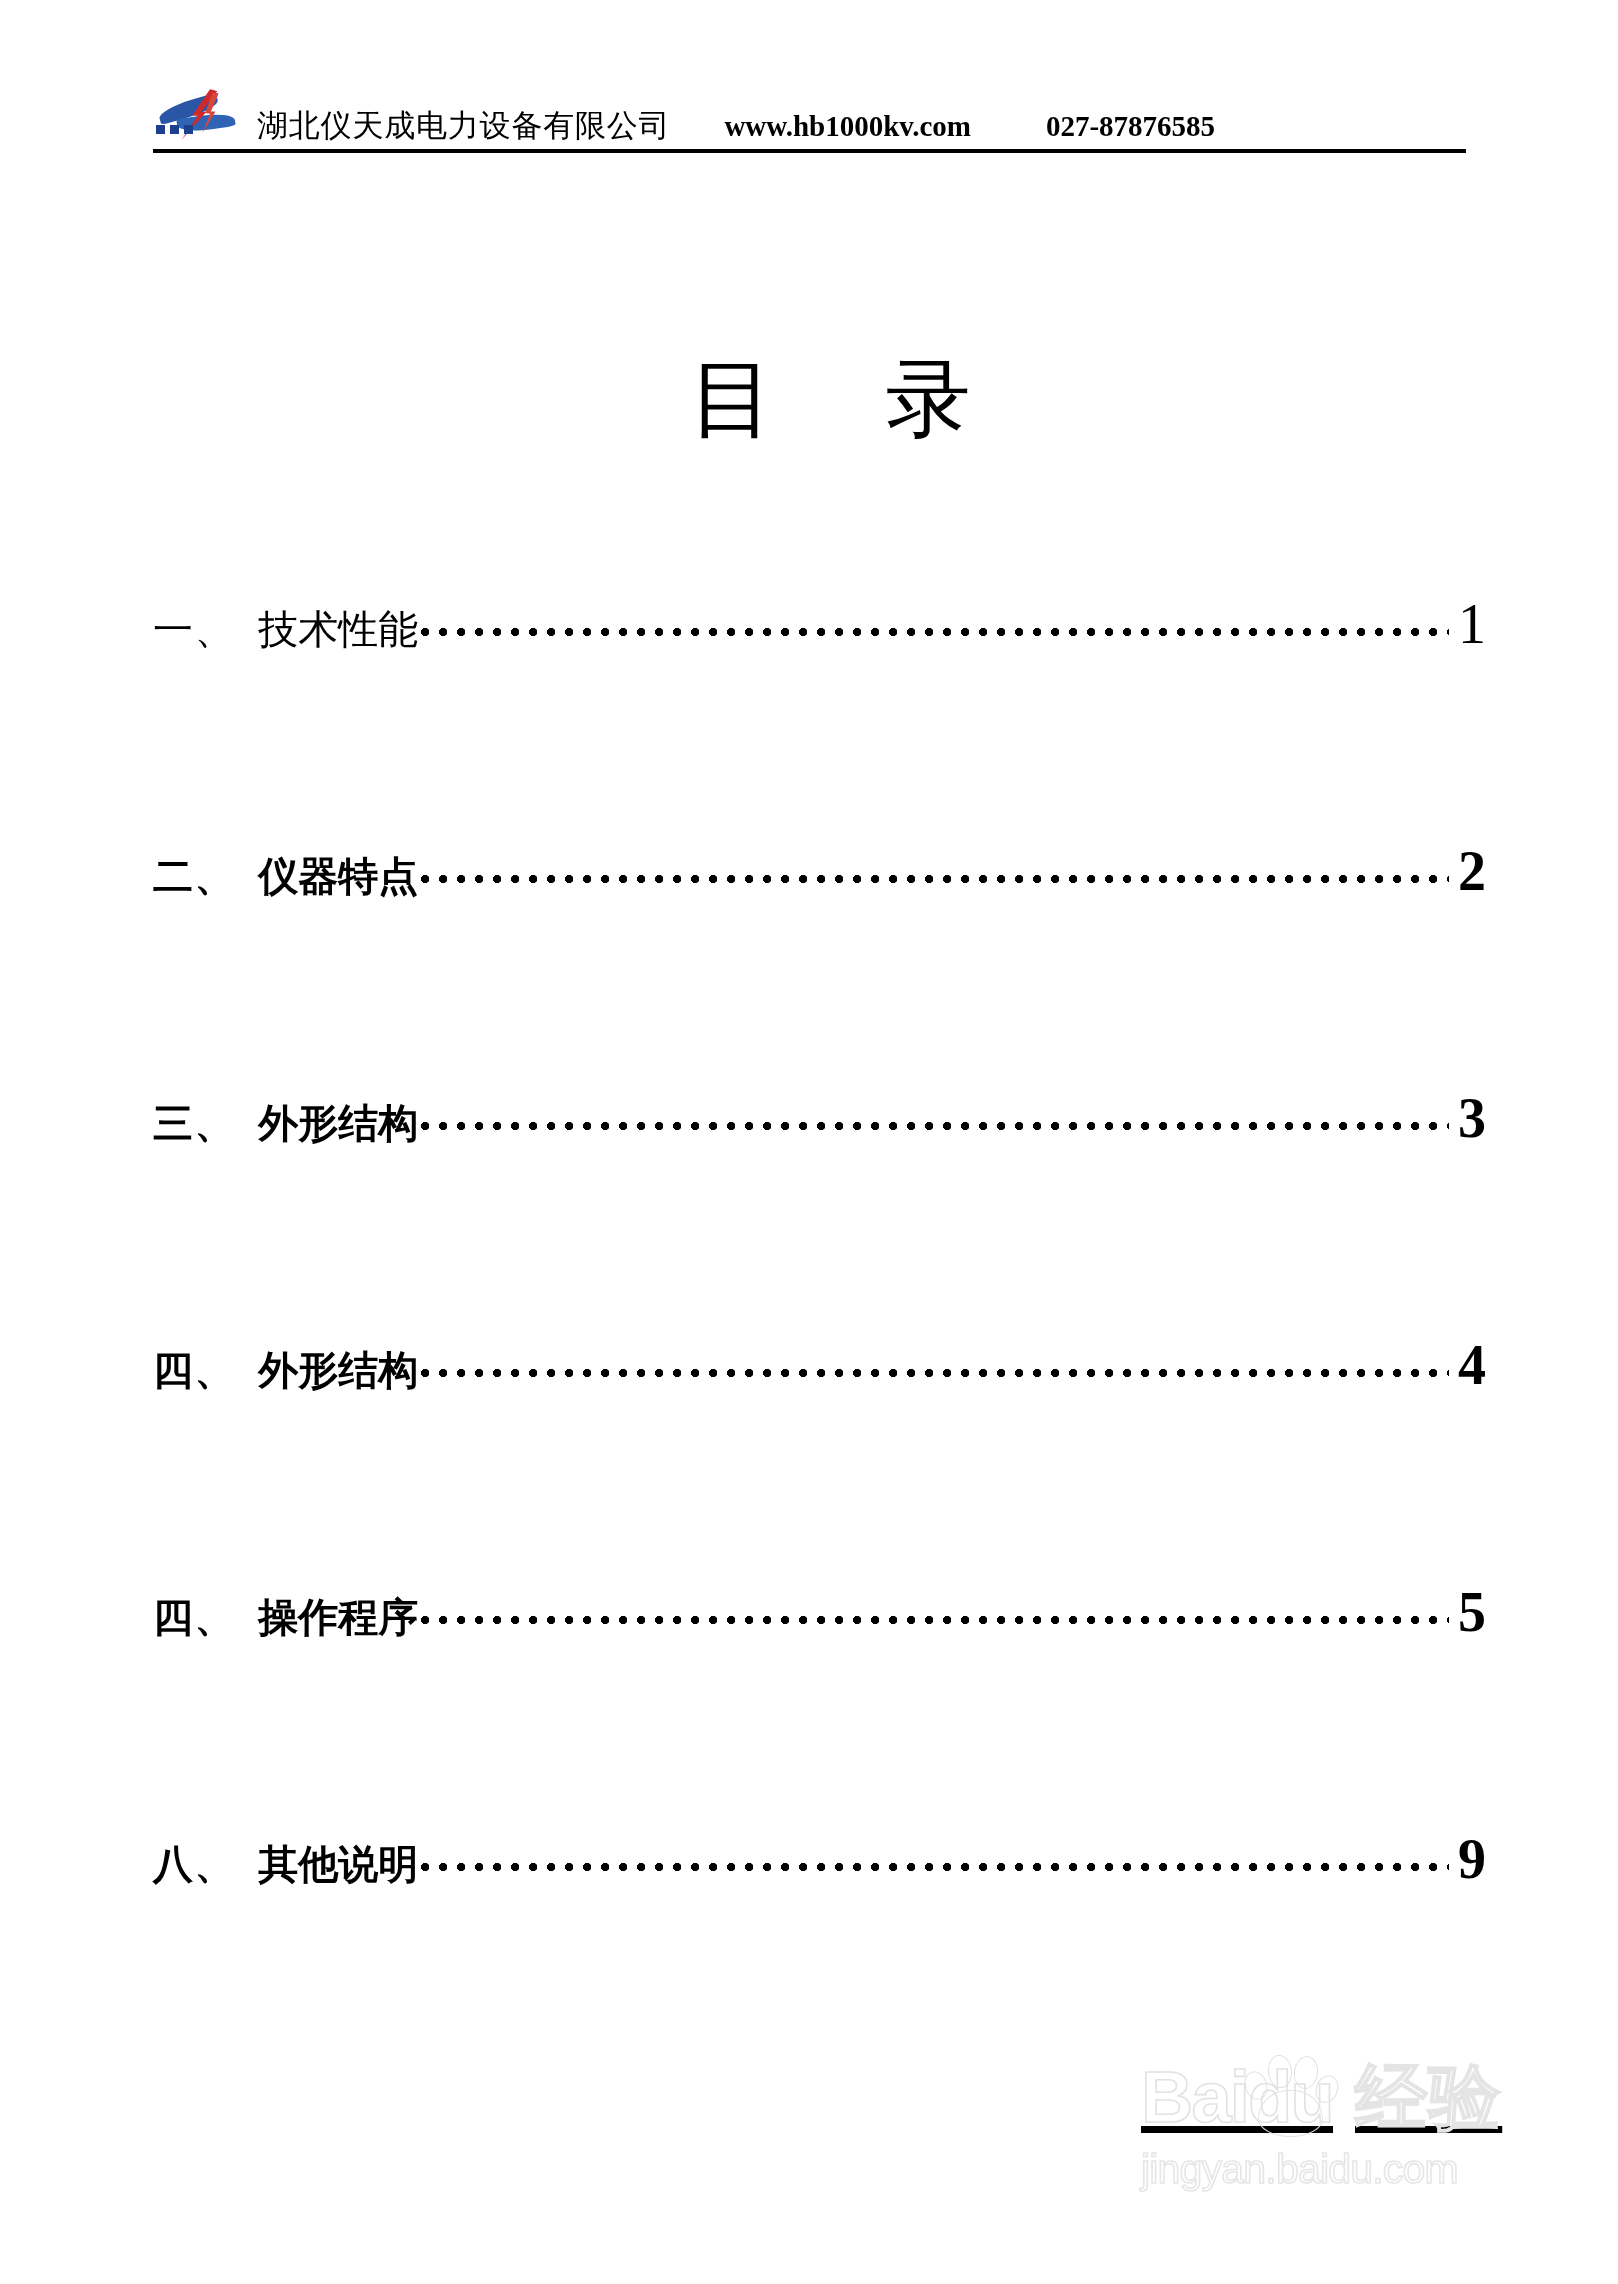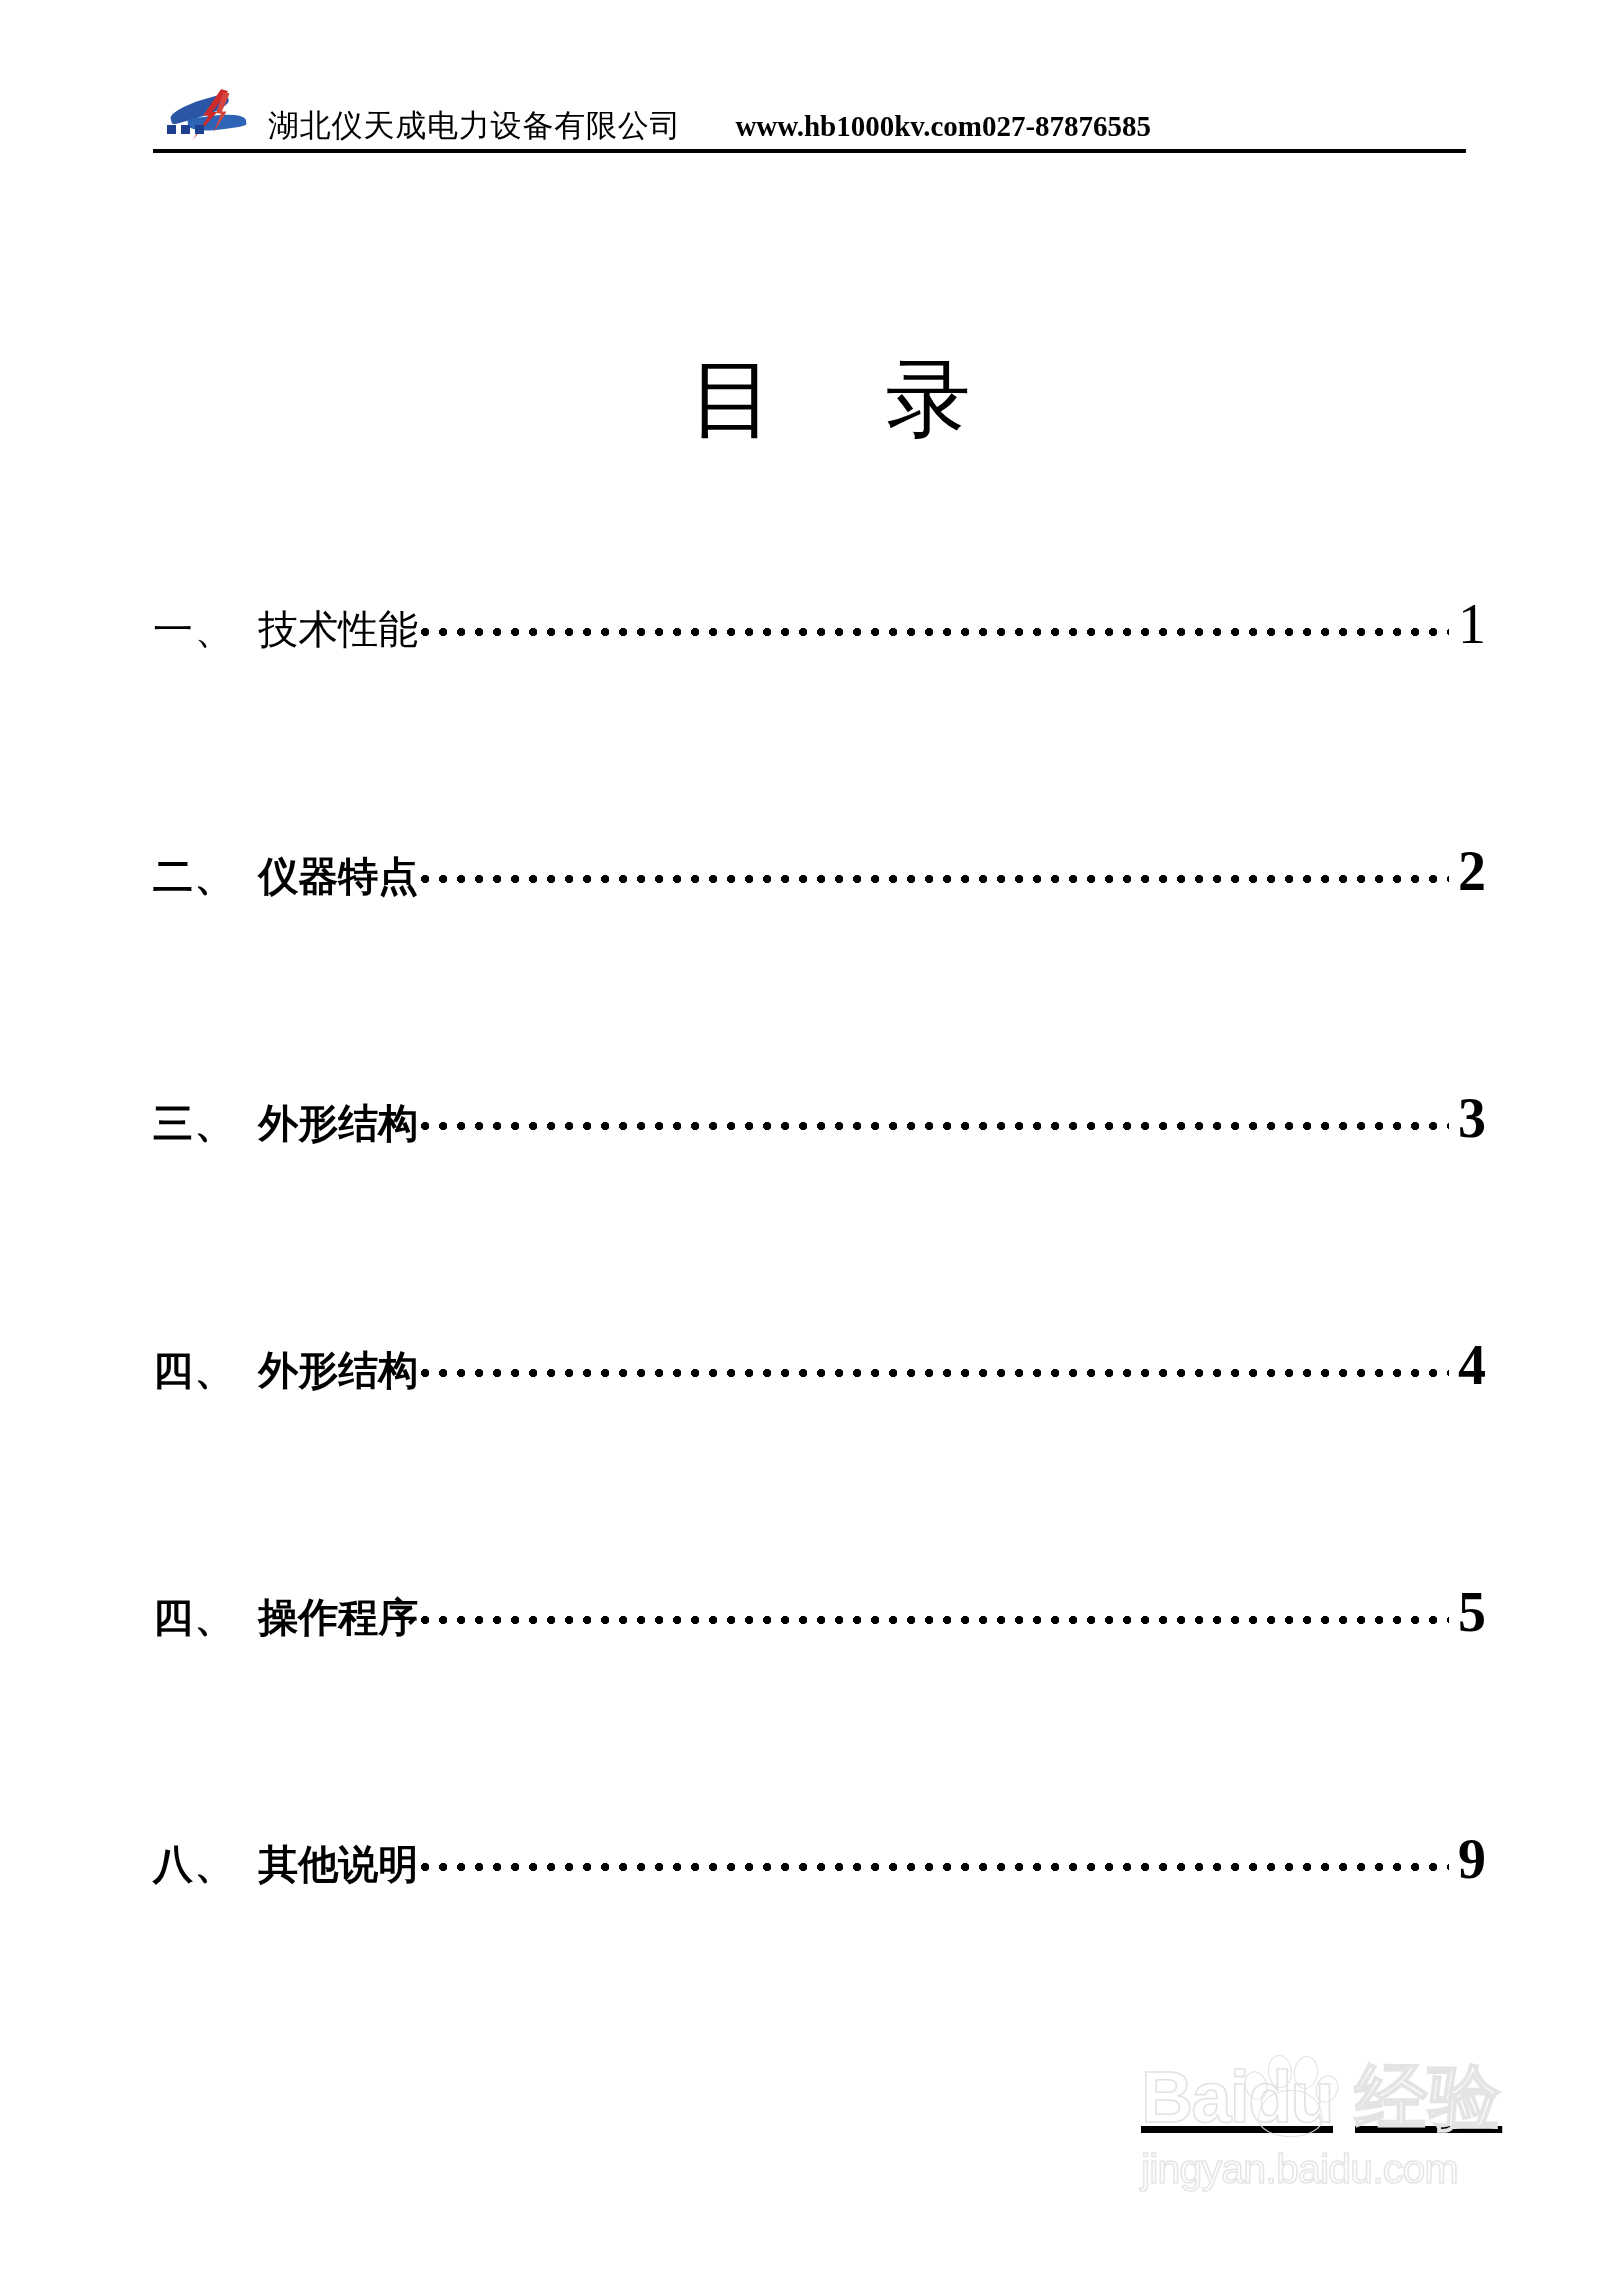--- a/index.html
+++ b/index.html
@@ -17,21 +17,21 @@
     width: 1618px;
     height: 2284px;
     background: #ffffff;
     overflow: hidden;
     box-sizing: border-box;
   }
 
   
   .header {
     position: absolute;
-    left: 164px;
+    left: 153px;
     top: 75px;
     width: 1313px;
     height: 78px;
   }
   .header-row {
     display: flex;
     align-items: flex-end;
     height: 72px;
   }
   .logo {
@@ -114,20 +114,21 @@
     padding-bottom: 6.3px;
     margin-left: 54px;
   }
   .phone {
     font-family: "Liberation Serif", "DejaVu Serif", serif;
     font-size: 29px;
     font-weight: bold;
     line-height: 1;
     white-space: nowrap;
     padding-bottom: 6.3px;
+    margin-left: 75px;
   }
   .header-rule {
     position: absolute;
     left: 153px;
     top: 149px;
     width: 1313px;
     height: 3.9px;
     background: #000000;
   }
 

